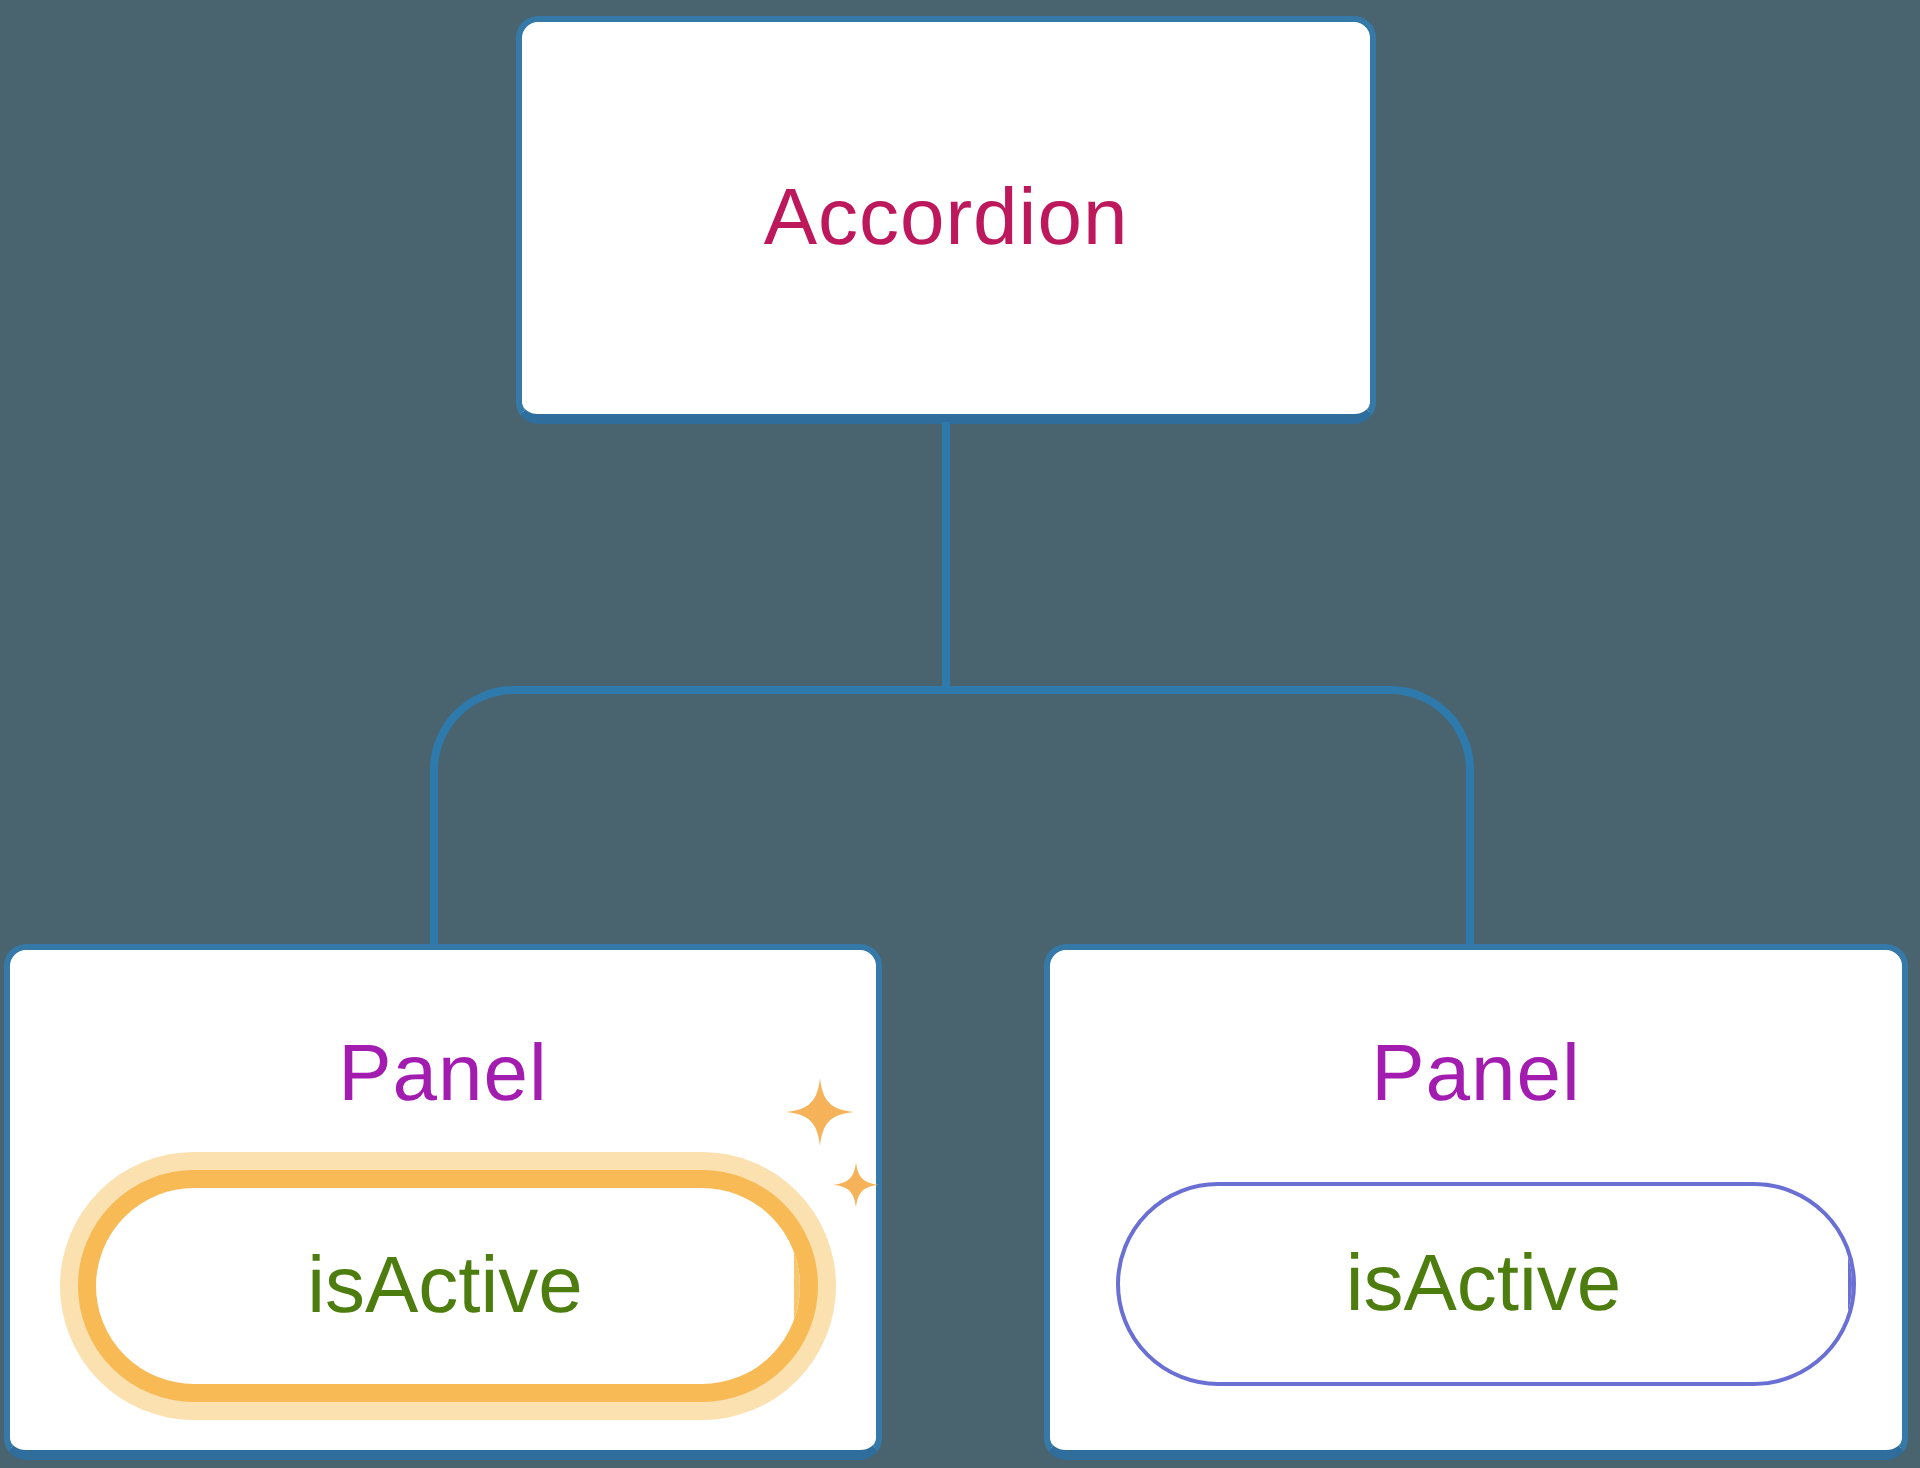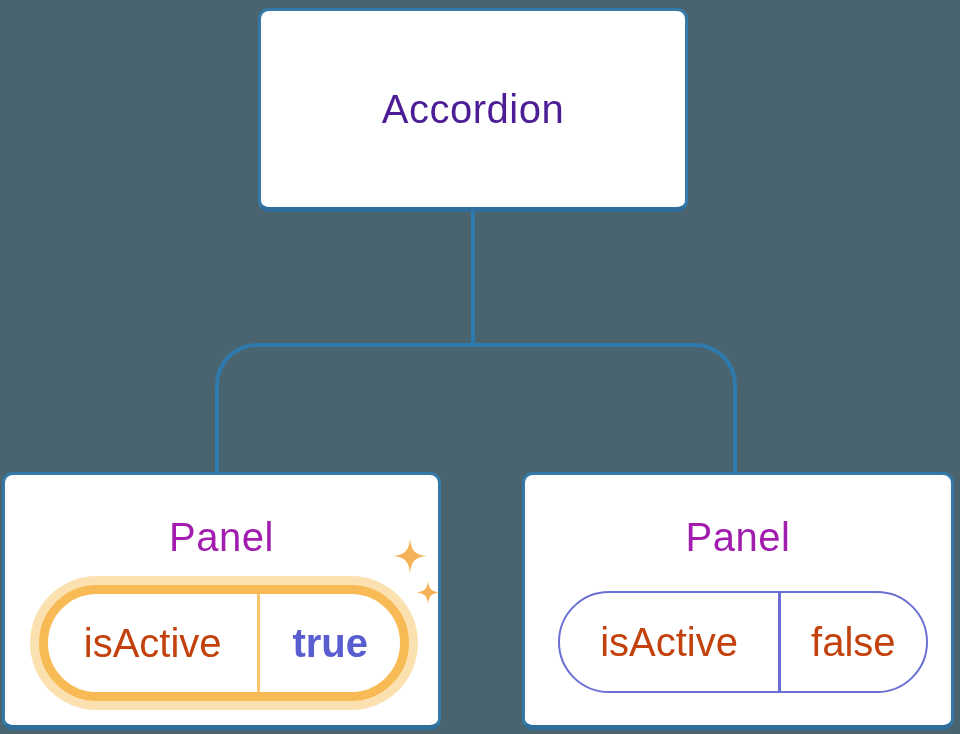--- a/index.html
+++ b/index.html
@@ -20,21 +20,21 @@
     background:#ffffff;
     border:3px solid #3579a9;
     border-bottom:5px solid #2f6d9c;
     border-radius:11px;
   }
   .node-root{
     left:258px;top:8px;width:430px;height:204px;
     display:flex;align-items:center;justify-content:center;
   }
   .node-label{
-    color:#4c1d95;
+    color:#be185d;
     font-size:40px;
     letter-spacing:0.5px;
   }
   .panel-left{left:2px;top:472px;width:439px;height:258px;}
   .panel-right{left:522px;top:472px;width:432px;height:258px;}
   .panel-title{
     margin-top:40px;
     text-align:center;
     color:#a21caf;
     font-size:40px;
@@ -70,21 +70,21 @@
     border:9px solid #f8ba55;
     box-shadow:0 0 0 9px #fbe0b0;
   }
   .pill-inactive{
     left:33px;top:116px;width:370px;height:102px;
     border:2.5px solid #6a6fd4;
   }
   .pill-cell{
     display:flex;align-items:center;justify-content:center;
     font-size:40px;
-    color:#c2410c;
+    color:#4d7c0f;
   }
   .pill-cell.key{flex:60 0 0;}
   .pill-cell.val{flex:40 0 0;}
   .pill-active .pill-cell.val{font-weight:bold;color:#585ecf;}
   .pill-divider{width:3px;background:#f8c66e;flex:none;}
   .pill-inactive .pill-divider{width:2.5px;background:#6a6fd4;}
   
   .sparkles{
     position:absolute;
     left:382px;top:64px;
@@ -102,32 +102,30 @@
 
   <div class="stem"></div>
   <div class="bracket"></div>
 
   <div class="node panel-left">
     <div class="panel-title">Panel</div>
 
     <div class="pill pill-active">
       <div class="pill-cell key">isActive</div>
       <div class="pill-divider"></div>
-      <div class="pill-cell val">true</div>
     </div>
 
     <svg class="sparkles" viewBox="0 0 60 76" xmlns="http://www.w3.org/2000/svg">
       <path fill="#f5b259" d="M23 0C24.3 11.7 28.3 15.7 40 17C28.3 18.3 24.3 22.3 23 34C21.7 22.3 17.7 18.3 6 17C17.7 15.7 21.7 11.7 23 0Z"></path>
       <path fill="#f5b259" d="M41 42C41.9 49.8 44.6 52.5 52.4 53.4C44.6 54.3 41.9 57 41 64.8C40.1 57 37.4 54.3 29.6 53.4C37.4 52.5 40.1 49.8 41 42Z"></path>
     </svg>
   </div>
 
   <div class="node panel-right">
     <div class="panel-title">Panel</div>
 
     <div class="pill pill-inactive">
       <div class="pill-cell key">isActive</div>
       <div class="pill-divider"></div>
-      <div class="pill-cell val">false</div>
     </div>
   </div>
 
 </div>
 
 </body></html>

